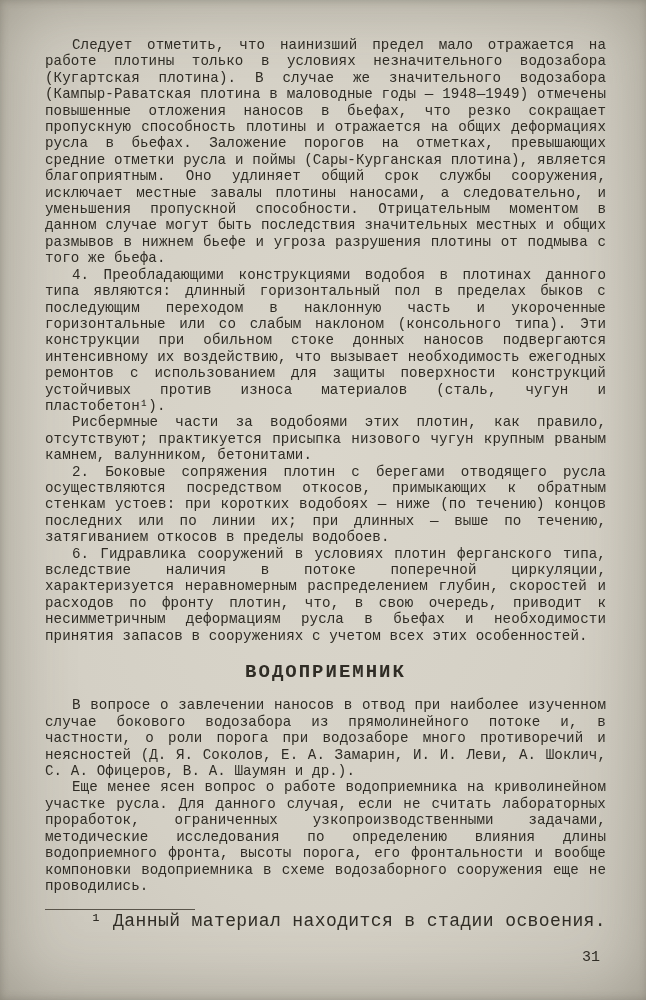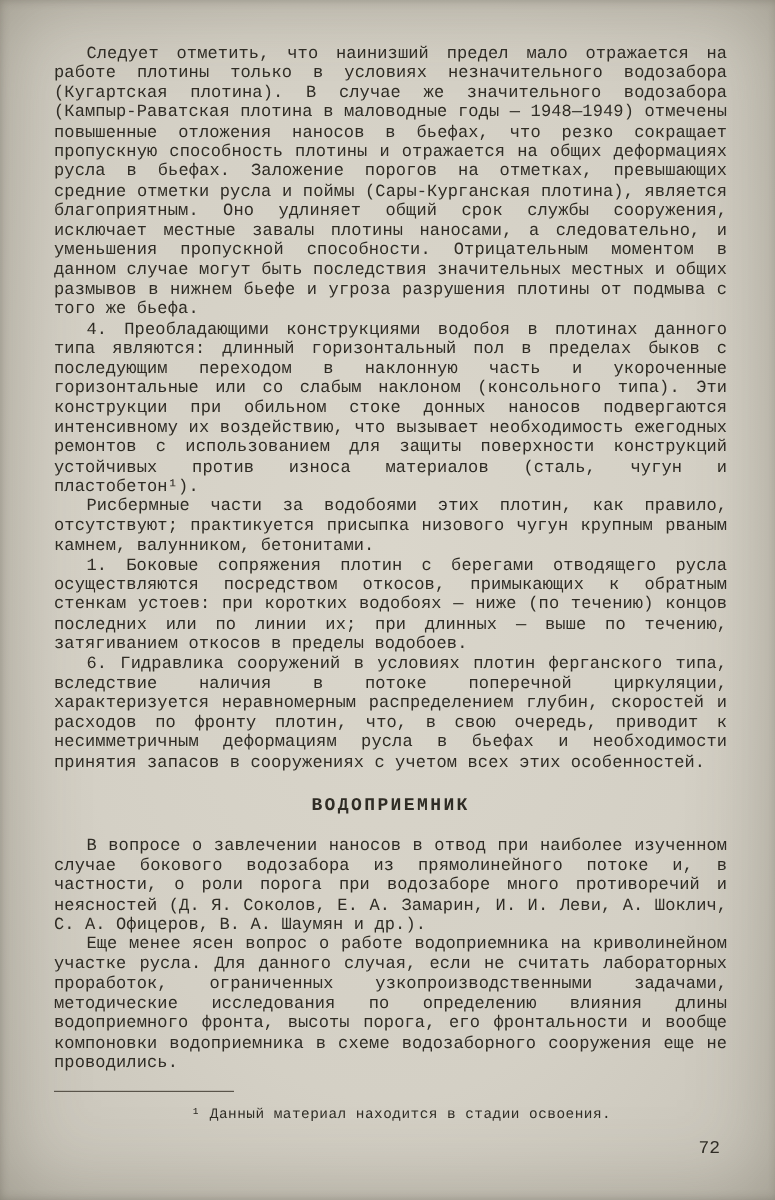--- a/index.html
+++ b/index.html
@@ -31,67 +31,67 @@
     text-align: justify;
     letter-spacing: 0.1px;
   }
   p.para {
     margin: 0;
     text-indent: 27px;
   }
   .heading {
     margin: 20px 0 17px 0;
     text-align: center;
-    font-size: 15px;
+    font-size: 19px;
     font-weight: bold;
     letter-spacing: 2px;
     text-indent: 0;
   }
   .footnote-block {
     margin-top: 15px;
   }
   .footnote-rule {
     width: 150px;
     height: 0;
     border: none;
     border-top: 1px solid #59544a;
     margin: 0 0 4px 0;
   }
   p.footnote {
-    margin: 12px;
-    font-size: 12px;
+    margin: 0;
+    font-size: 18px;
     line-height: 15px;
     text-indent: 18px;
     letter-spacing: 0.4px;
-    text-align: center;
+    text-align: right;
   }
   .page-number {
     position: absolute;
     right: 48px;
     bottom: 34px;
     font-size: 15px;
     color: #2f2c25;
   }
 </style>
 </head>
 <body>
 
 <div class="page">
   <main class="text-block">
     <p class="para">Следует отметить, что наинизший предел мало отражается на работе плотины только в условиях незначительного водозабора (Кугартская плотина). В случае же значительного водозабора (Кампыр-Раватская плотина в маловодные годы — 1948—1949) отмечены повышенные отложения наносов в бьефах, что резко сокращает пропускную способность плотины и отражается на общих деформациях русла в бьефах. Заложение порогов на отметках, превышающих средние отметки русла и поймы (Сары-Курганская плотина), является благоприятным. Оно удлиняет общий срок службы сооружения, исключает местные завалы плотины наносами, а следовательно, и уменьшения пропускной способности. Отрицательным моментом в данном случае могут быть последствия значительных местных и общих размывов в нижнем бьефе и угроза разрушения плотины от подмыва с того же бьефа.</p>
     <p class="para">4. Преобладающими конструкциями водобоя в плотинах данного типа являются: длинный горизонтальный пол в пределах быков с последующим переходом в наклонную часть и укороченные горизонтальные или со слабым наклоном (консольного типа). Эти конструкции при обильном стоке донных наносов подвергаются интенсивному их воздействию, что вызывает необходимость ежегодных ремонтов с использованием для защиты поверхности конструкций устойчивых против износа материалов (сталь, чугун и пластобетон¹).</p>
     <p class="para">Рисбермные части за водобоями этих плотин, как правило, отсутствуют; практикуется присыпка низового чугун крупным рваным камнем, валунником, бетонитами.</p>
-    <p class="para">1. Боковые сопряжения плотин с берегами отводящего русла осуществляются посредством откосов, примыкающих к обратным стенкам устоев: при коротких водобоях — ниже (по течению) концов последних или по линии их; при длинных — выше по течению, затягиванием откосов в пределы водобоев.</p>
+    <p class="para">2. Боковые сопряжения плотин с берегами отводящего русла осуществляются посредством откосов, примыкающих к обратным стенкам устоев: при коротких водобоях — ниже (по течению) концов последних или по линии их; при длинных — выше по течению, затягиванием откосов в пределы водобоев.</p>
     <p class="para">6. Гидравлика сооружений в условиях плотин ферганского типа, вследствие наличия в потоке поперечной циркуляции, характеризуется неравномерным распределением глубин, скоростей и расходов по фронту плотин, что, в свою очередь, приводит к несимметричным деформациям русла в бьефах и необходимости принятия запасов в сооружениях с учетом всех этих особенностей.</p>
 
     <h2 class="heading">ВОДОПРИЕМНИК</h2>
 
     <p class="para">В вопросе о завлечении наносов в отвод при наиболее изученном случае бокового водозабора из прямолинейного потоке и, в частности, о роли порога при водозаборе много противоречий и неясностей (Д. Я. Соколов, Е. А. Замарин, И. И. Леви, А. Шоклич, С. А. Офицеров, В. А. Шаумян и др.).</p>
     <p class="para">Еще менее ясен вопрос о работе водоприемника на криволинейном участке русла. Для данного случая, если не считать лабораторных проработок, ограниченных узкопроизводственными задачами, методические исследования по определению влияния длины водоприемного фронта, высоты порога, его фронтальности и вообще компоновки водоприемника в схеме водозаборного сооружения еще не проводились.</p>
 
     <div class="footnote-block">
       <div class="footnote-rule"></div>
       <p class="footnote">¹ Данный материал находится в стадии освоения.</p>
     </div>
   </main>
 
-  <div class="page-number">72</div>
+  <div class="page-number">31</div>
 </div>
 
 </body></html>

